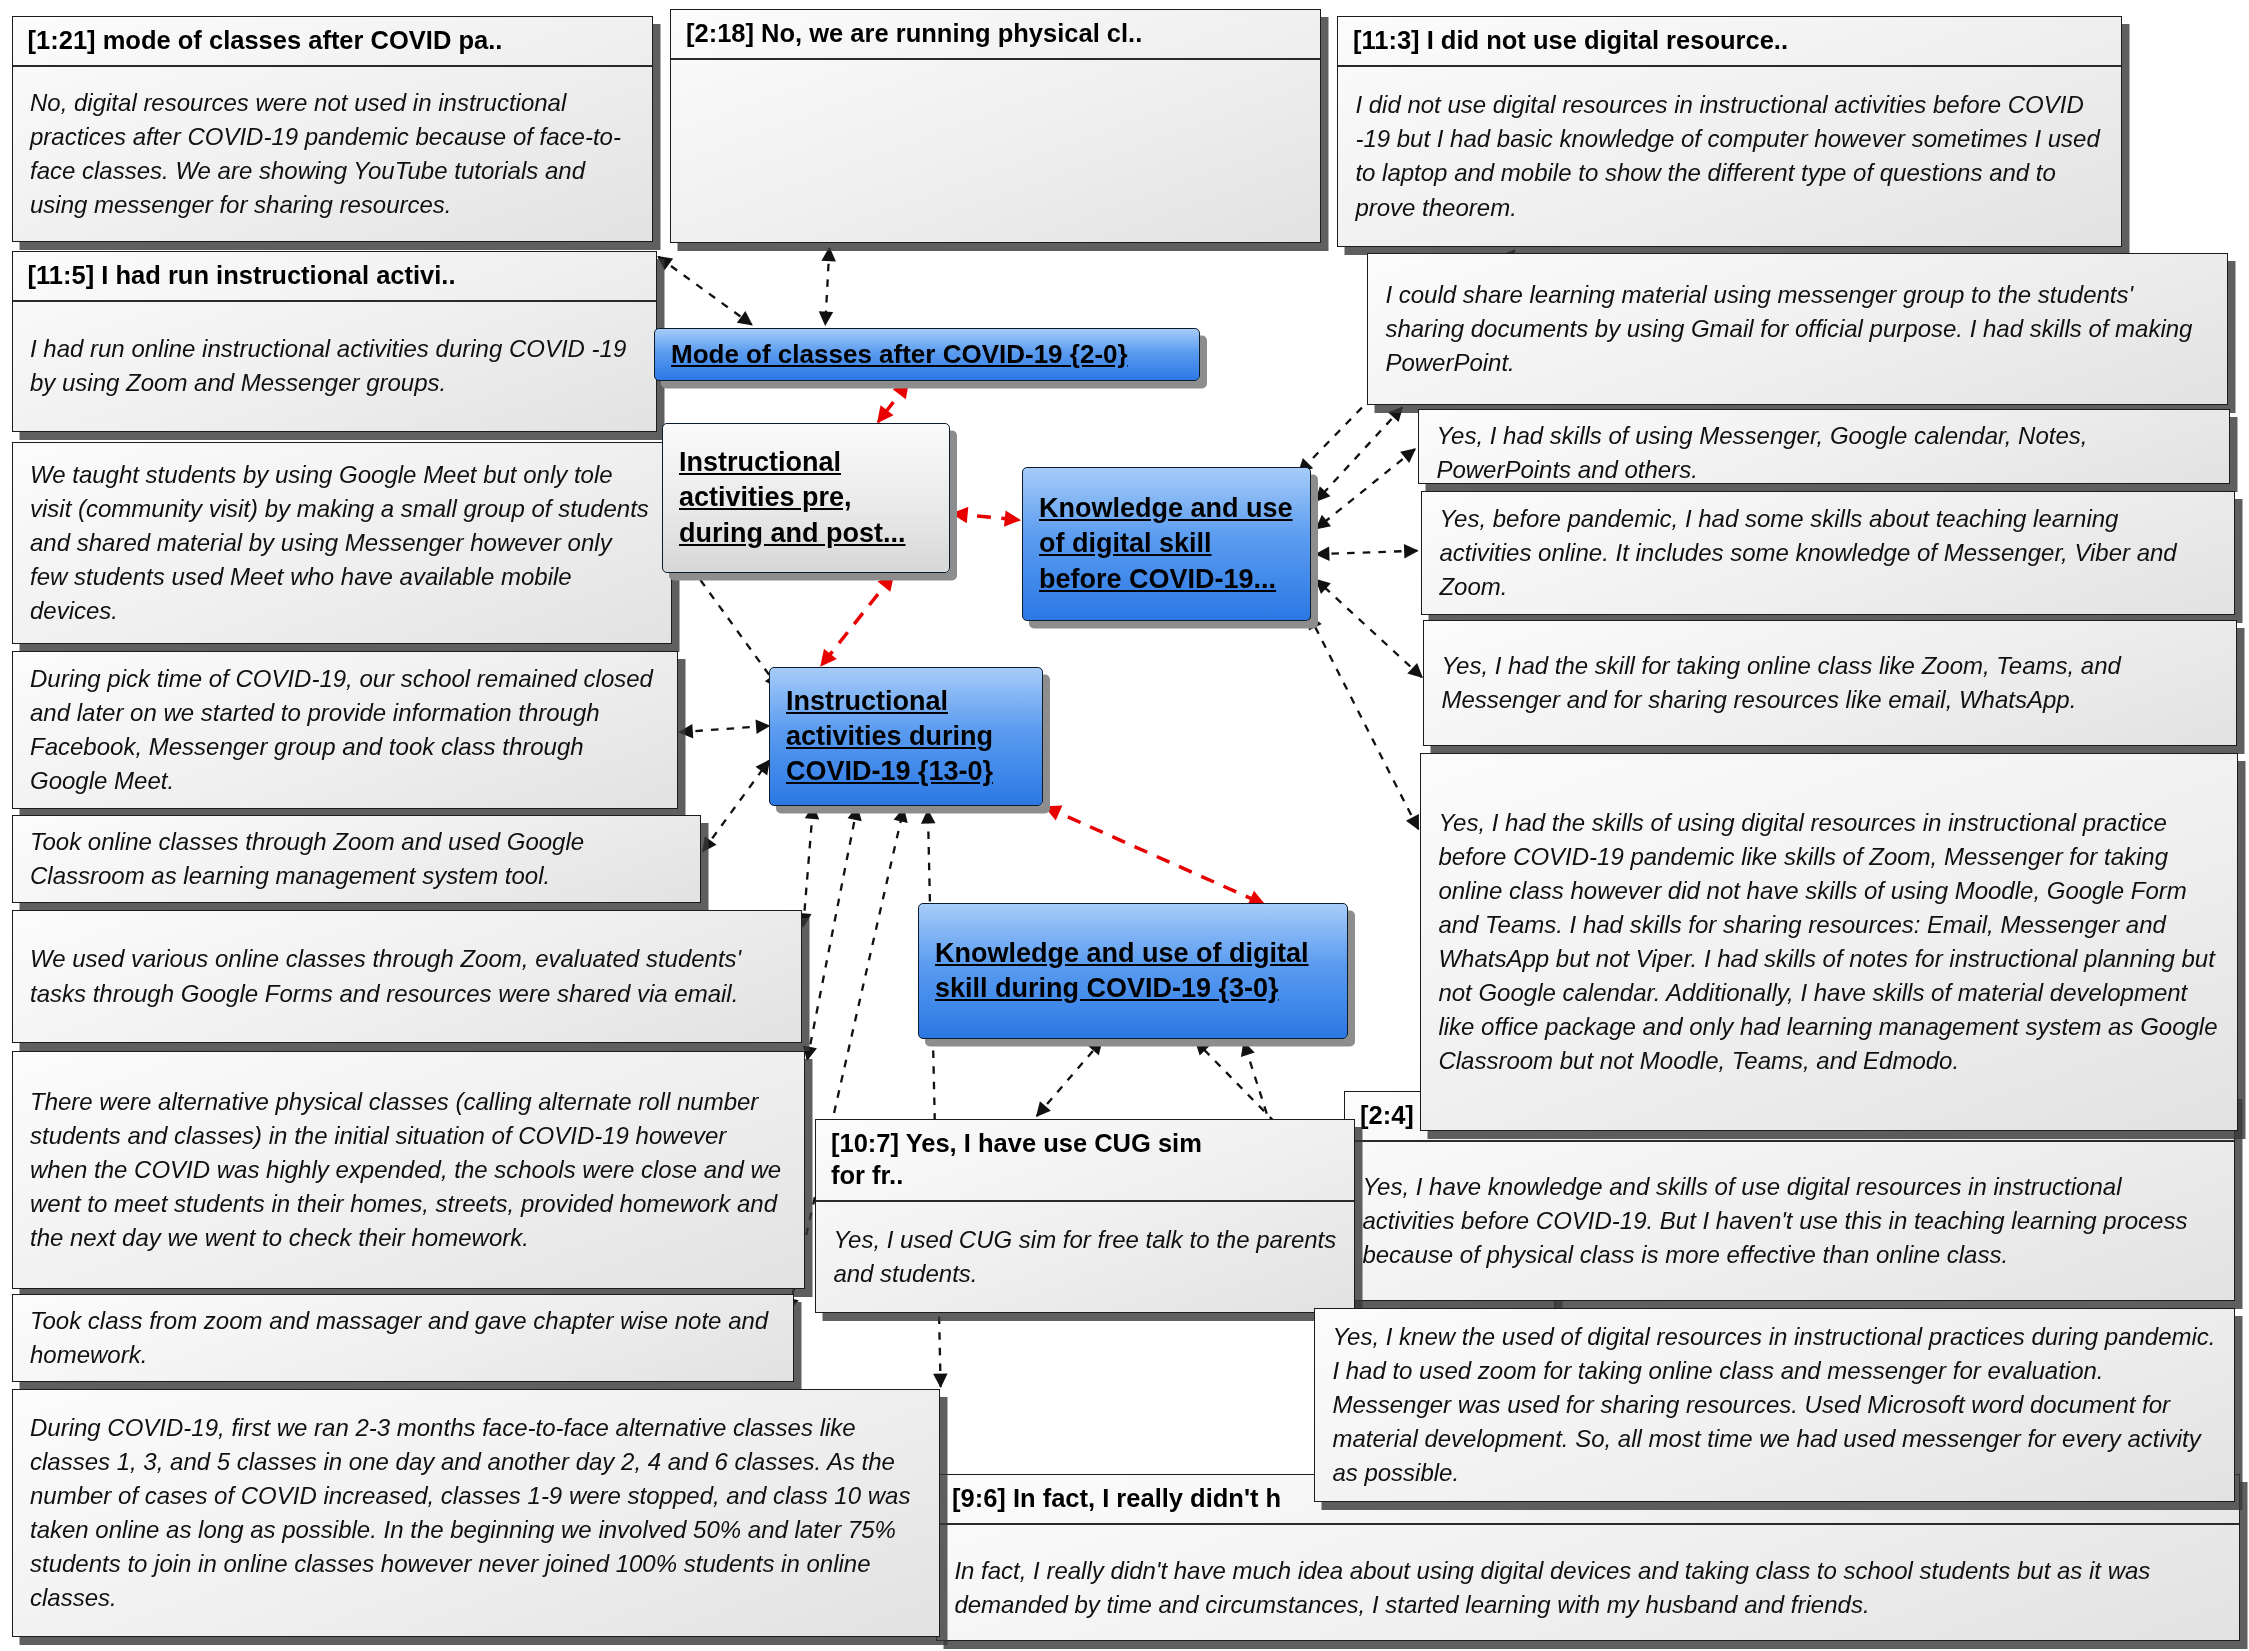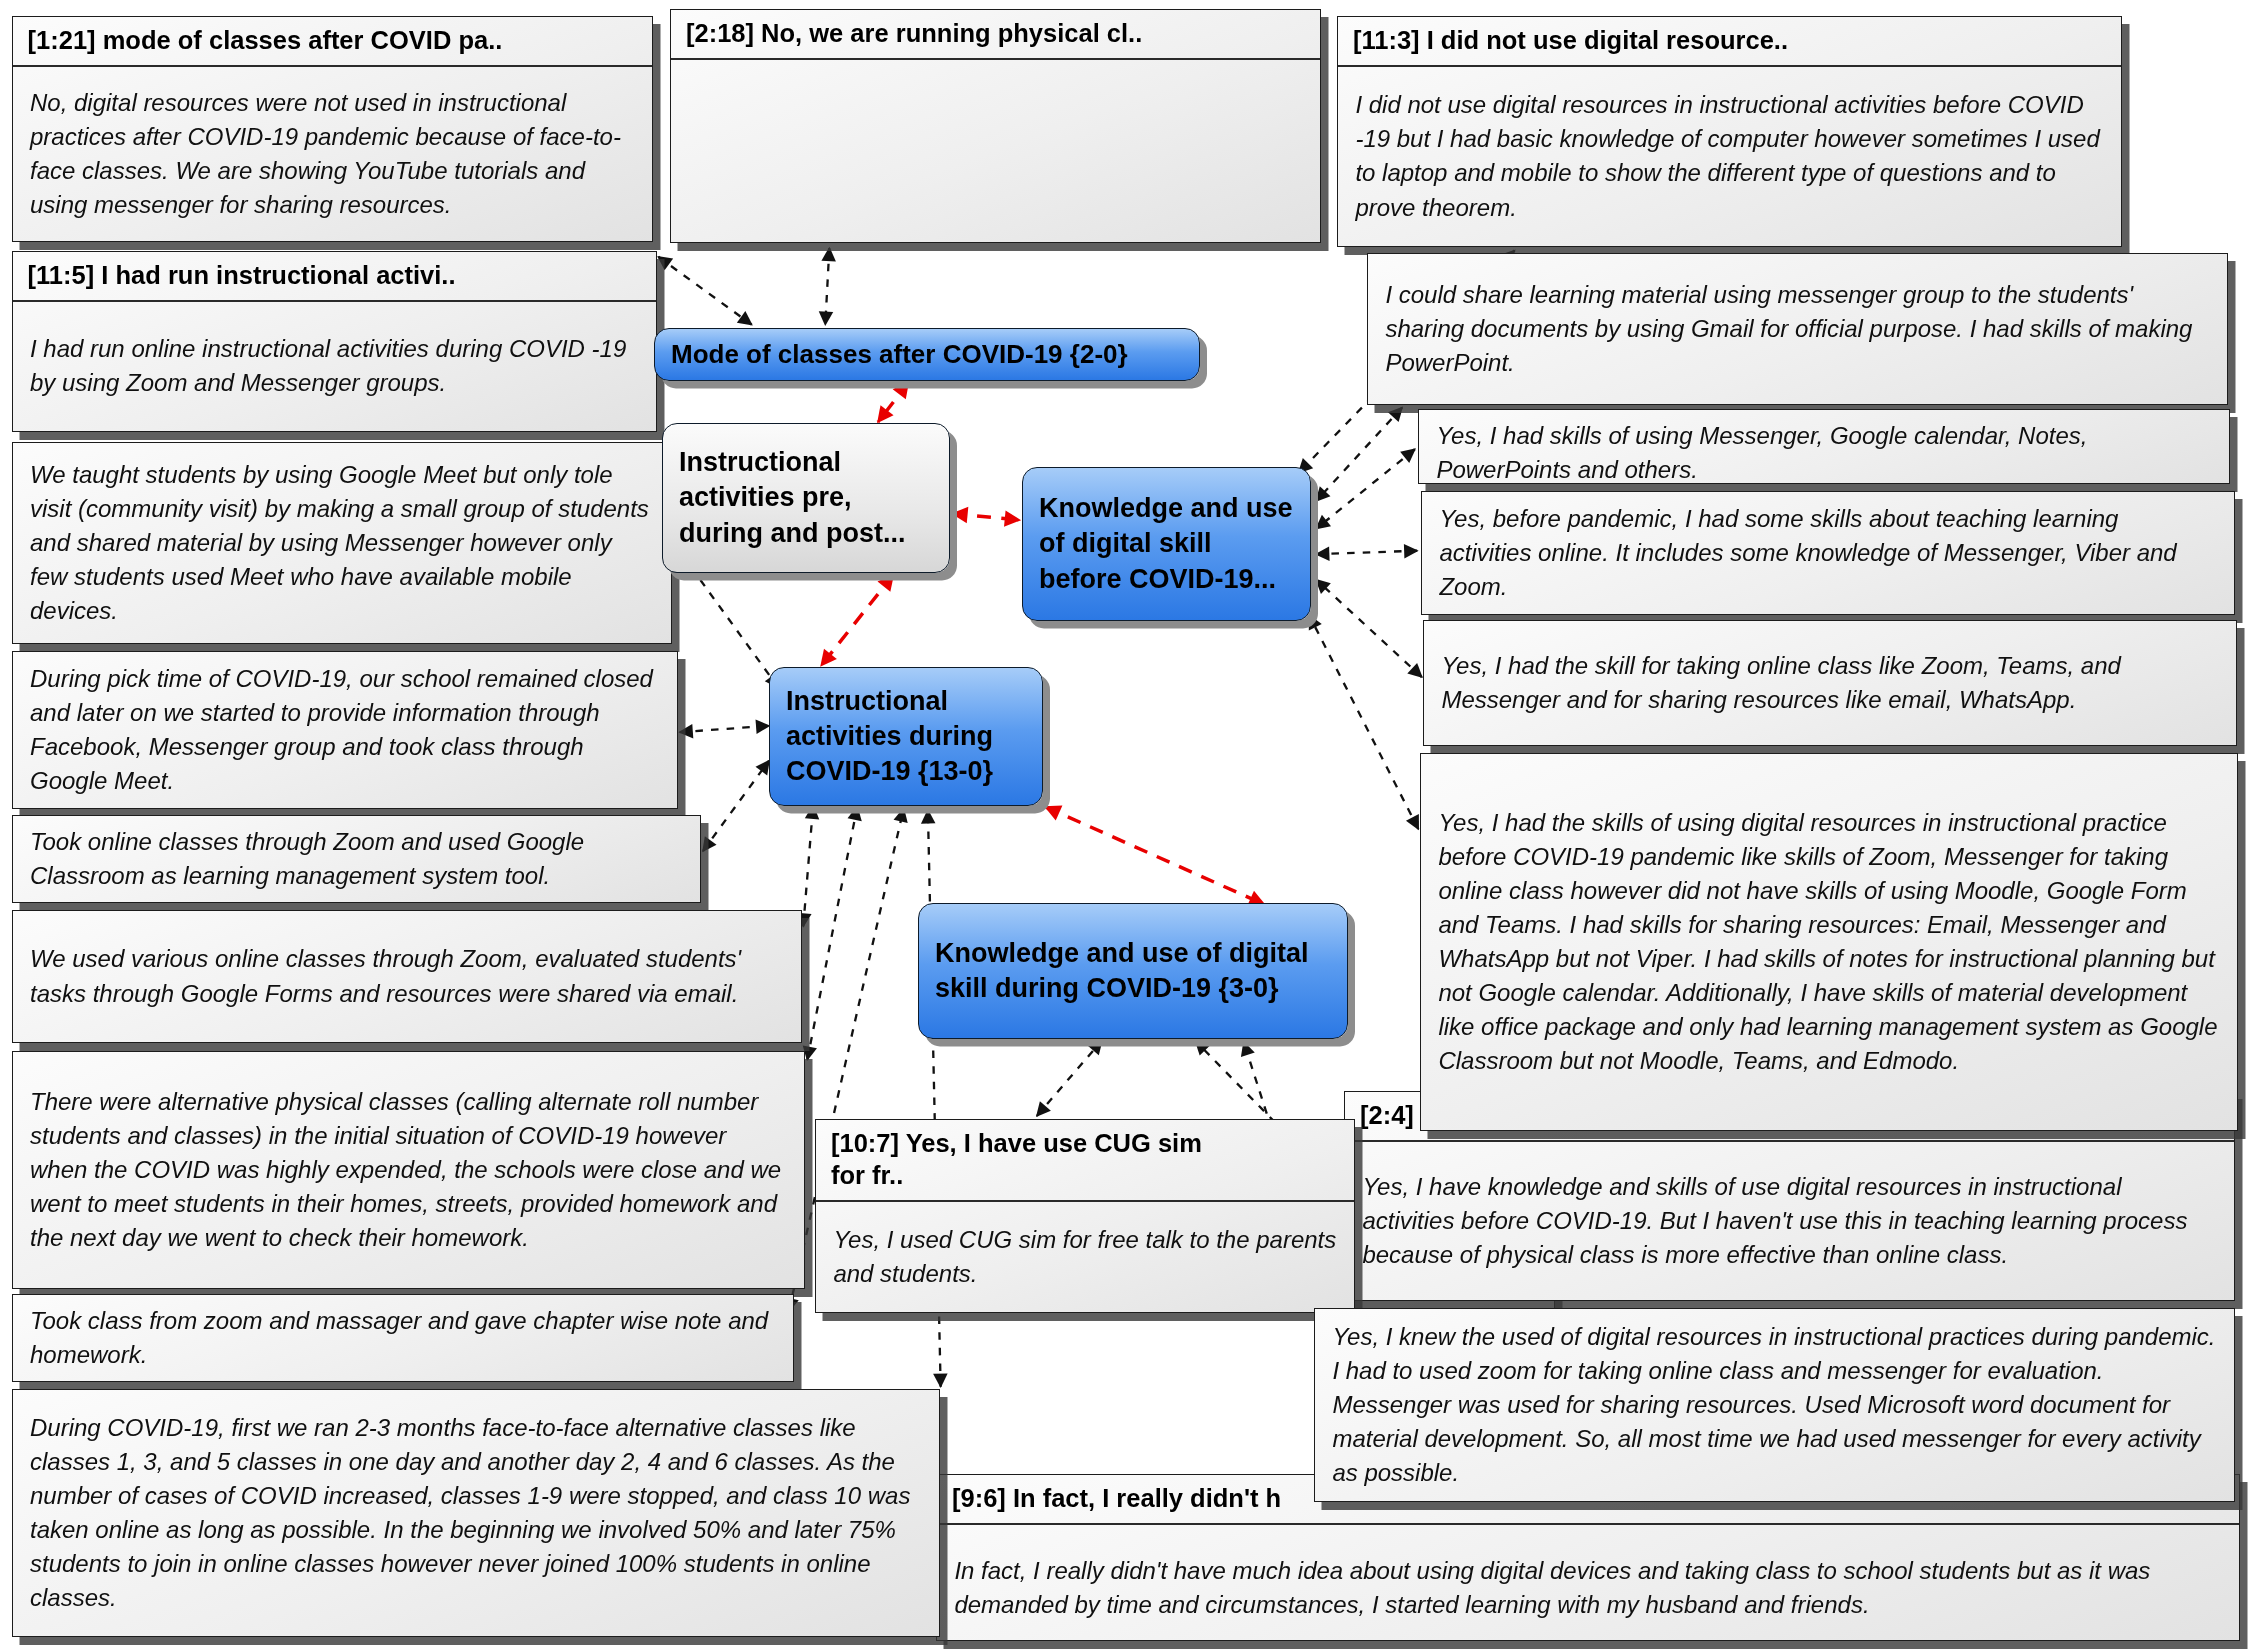--- a/index.html
+++ b/index.html
@@ -21,25 +21,25 @@
     font-weight:bold;font-size:25.5px;line-height:1.25;color:#000;
     padding:8px 15px;border-bottom:2.9px solid #2a2a2a;white-space:pre-line;
   }
   .quote-body{
     flex:1 1 auto;display:flex;align-items:center;
     font-style:italic;font-size:24px;line-height:1.42;color:#101010;
     padding:9.3px 17.4px;
   }
   .node{
     position:absolute;box-sizing:border-box;
-    border:1.7px solid #0d1b2a;border-radius:15px;
+    border:1.7px solid #0d1b2a;border-radius:5px;
     box-shadow:7px 7.5px 0 #8d8d8d;
     display:flex;align-items:center;
     font-weight:bold;font-size:27px;line-height:1.3;color:#000;
-    padding:5.8px 16px;white-space:pre-line;z-index:6;
+    padding:5.8px 16px;white-space:pre-line;z-index:6;text-decoration:underline;
   }
   .node.blue{background:linear-gradient(180deg,#a6ccf8 0%,#5b9cf0 45%,#2b78e4 100%);}
   .node.gray{background:linear-gradient(180deg,#fbfbfb 0%,#e8e8e8 60%,#d7d7d7 100%);}
 </style>
 </head>
 <body>
 
 <div id="canvas">
     <svg id="edge-layer" width="2250" height="1651" viewBox="0 0 3880 2848">
       <defs>

